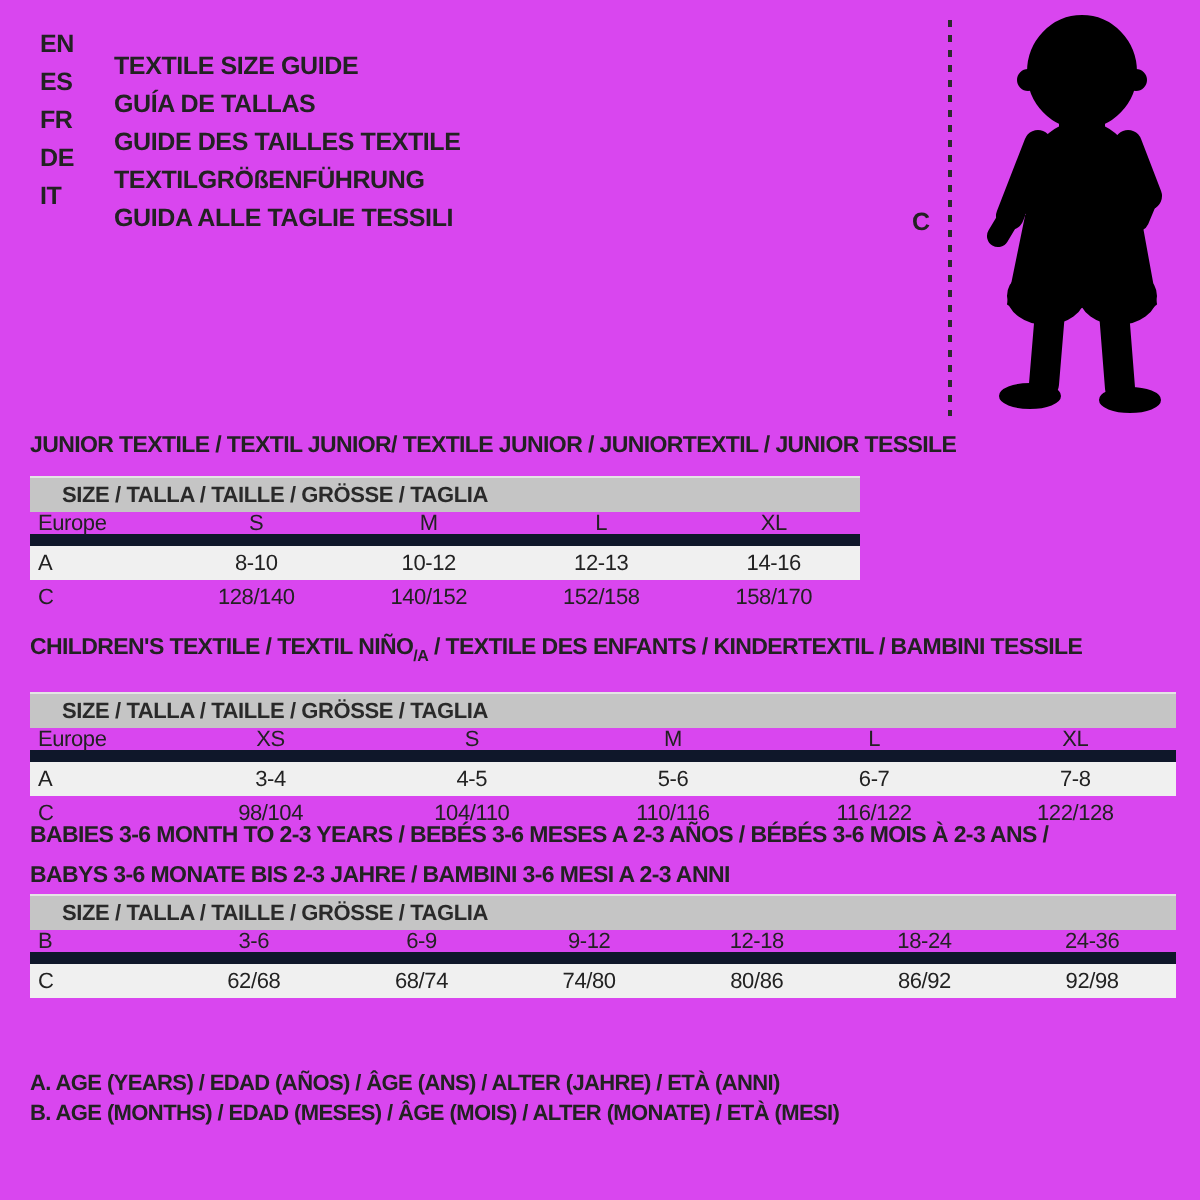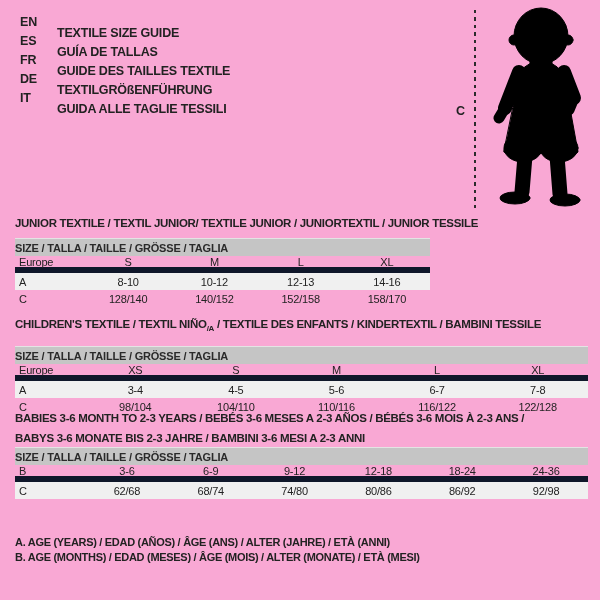--- a/index.html
+++ b/index.html
@@ -1,18 +1,18 @@
 <!DOCTYPE html>
 <html><head>
 <meta charset="utf-8">
 <style>
   * { margin:0; padding:0; box-sizing:border-box; }
   html,body { background:#ffffff; }
   .page {
-    position:relative; width:600px; height:600px; background:#f9a8d4;
+    position:relative; width:600px; height:600px; background:#d946ef;
     font-family:"Liberation Sans","DejaVu Sans",sans-serif;
     color:#222; overflow:hidden;
     font-stretch:condensed; letter-spacing:-0.2px;
   }
 
   
   .lang-list { position:absolute; left:20px; top:12px; }
   .lang-row { display:flex; height:19px; align-items:center; }
   .lang-code { width:37px; font-size:12.5px; font-weight:bold; }
   .lang-text { font-size:12.5px; font-weight:bold; white-space:nowrap;margin-top:23px; }
@@ -27,21 +27,21 @@
   .baby-svg { position:absolute; left:35px; top:2px; }
 
   
   .tbl-block { position:absolute; left:15px; }
   .tbl-title { font-size:11.5px; font-weight:bold; white-space:nowrap; margin-bottom:8px; letter-spacing:-0.3px; }
   .tbl-title sub { font-size:8px; }
   .tbl { width:100%; border-top:1px solid #e4e4e4; }
   .tbl-sizebar {
     height:17px; background:#c5c5c5; color:#2a2a2a;
     font-size:11px; font-weight:600; display:flex; align-items:center;
-    padding-left:0; letter-spacing:-0.2px;
+    padding-left:16px; letter-spacing:-0.2px;
   }
   .tbl-row { display:flex; height:17px; align-items:center; font-size:11px; }
   .tbl-row.shaded { background:#f0f0f0; }
   .tbl-row.first-body { border-bottom:6px solid #0f172a; }
   .cell-label { width:70px; padding-left:4px; text-align:left; }
   .cell-val { flex:1; text-align:center; }
 
   
   .notes { position:absolute; left:15px; top:536px; }
   .note-line { font-size:11px; font-weight:bold; height:15px; white-space:nowrap; letter-spacing:-0.3px; }

